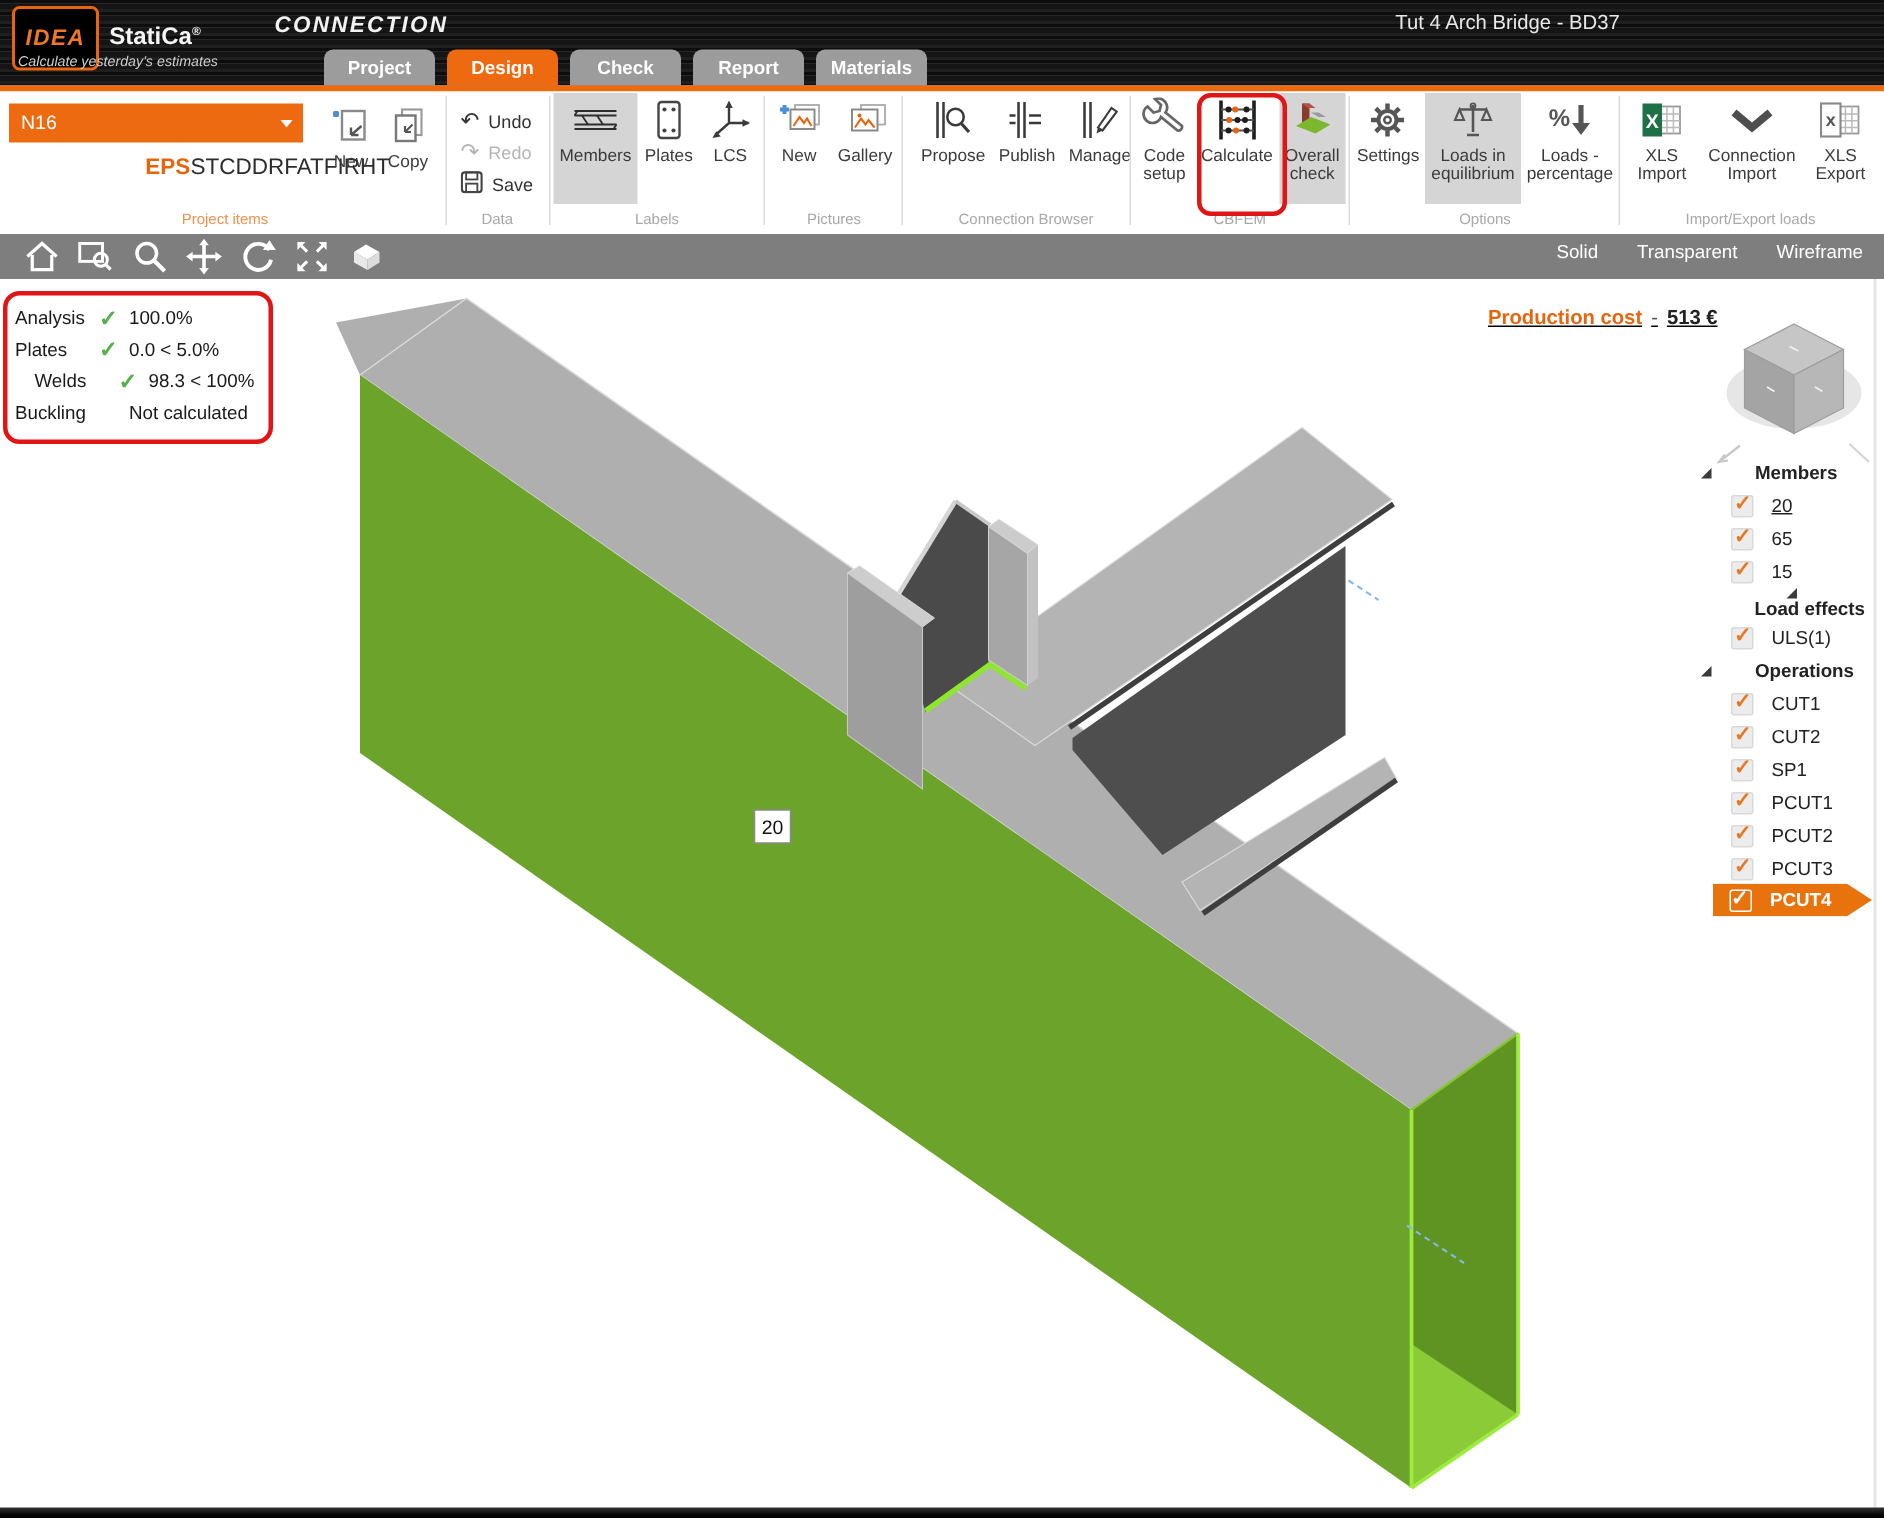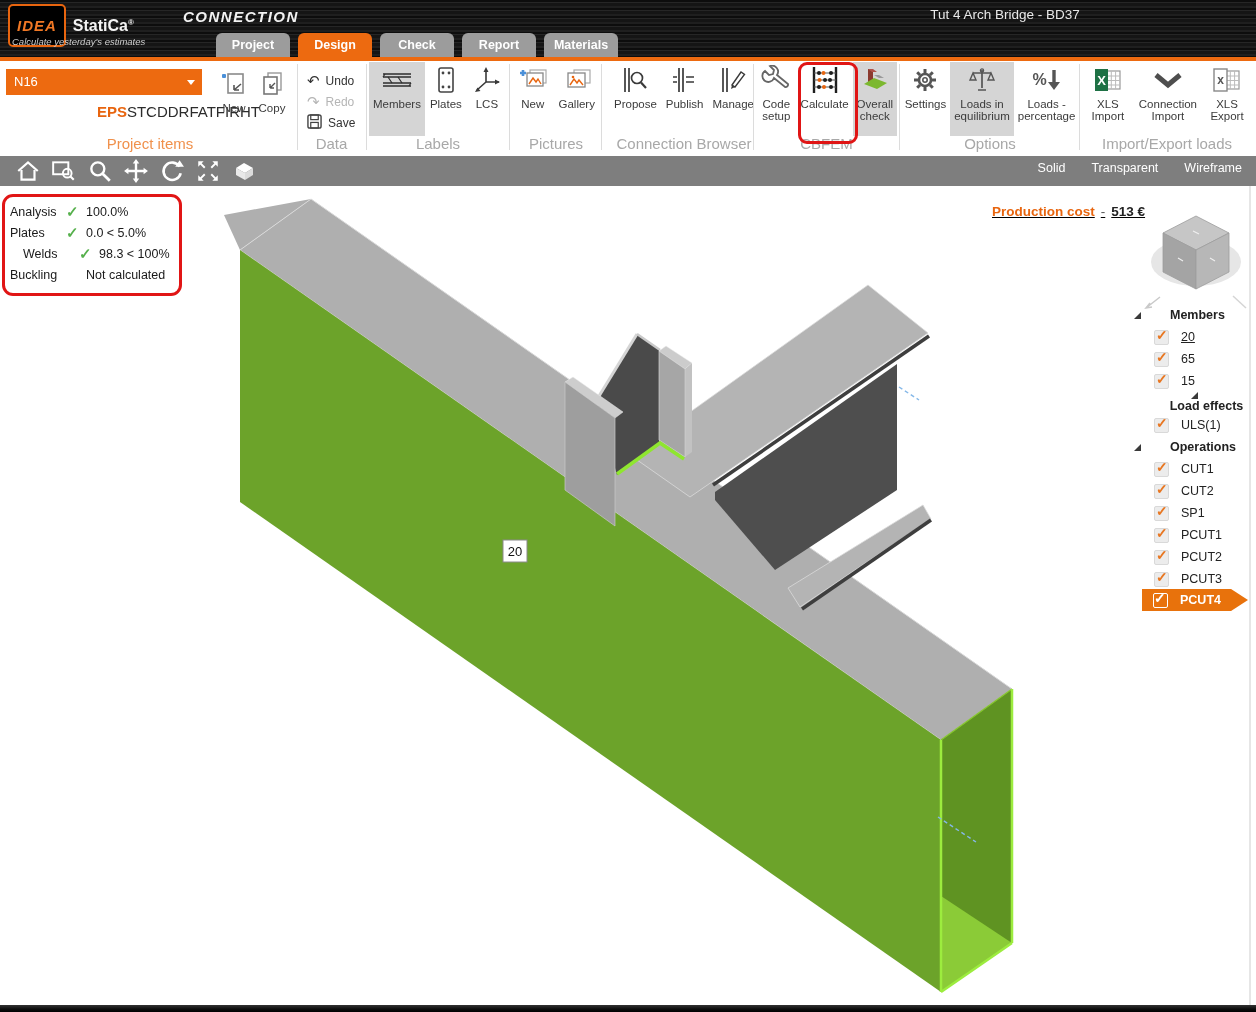--- a/index.html
+++ b/index.html
@@ -21,21 +21,21 @@
   .tabs{left:216px;top:33px;display:flex;gap:8px;}
   .tab{width:74px;height:24px;line-height:24px;text-align:center;color:#fff;
     font-size:12.5px;font-weight:bold;background:#9C9C9C;border-radius:6px 6px 0 0;cursor:default;}
   .tab.active{background:#ED6A10;}
   .accent{left:0;top:57px;width:1256px;height:4px;background:#ED6A10;}
   
   .ribbon{left:0;top:61px;width:1256px;height:95px;background:#fff;}
   .vsep{position:absolute;top:3px;height:86px;width:1px;background:#DCDCDC;}
   .group{position:absolute;top:1px;height:92px;}
   .glabel{position:absolute;bottom:2px;left:0;right:0;text-align:center;
-    font-size:15px;color:#A8A8A8;white-space:nowrap;}
+    font-size:10px;color:#A8A8A8;white-space:nowrap;}
   .glabel.orange{color:#F0914C;}
   .btnrow{display:flex;justify-content:center;align-items:flex-start;}
   .rbtn{display:flex;flex-direction:column;align-items:center;padding:3px 4px 0 4px;
     font-size:11.5px;color:#3b3b3b;line-height:12px;text-align:center;height:71px;}
   .rbtn .ric{height:30px;display:flex;align-items:center;justify-content:center;margin-bottom:3px;}
   .rbtn.on{background:#D5D5D5;}
   .combo{position:absolute;left:2px;top:7px;width:196px;height:26px;background:#ED6A10;
     color:#fff;font-size:13px;line-height:26px;padding-left:8px;box-sizing:border-box;}
   .combo .caret{position:absolute;right:7px;top:11px;width:0;height:0;
     border-left:4px solid transparent;border-right:4px solid transparent;border-top:5px solid #fff;}

